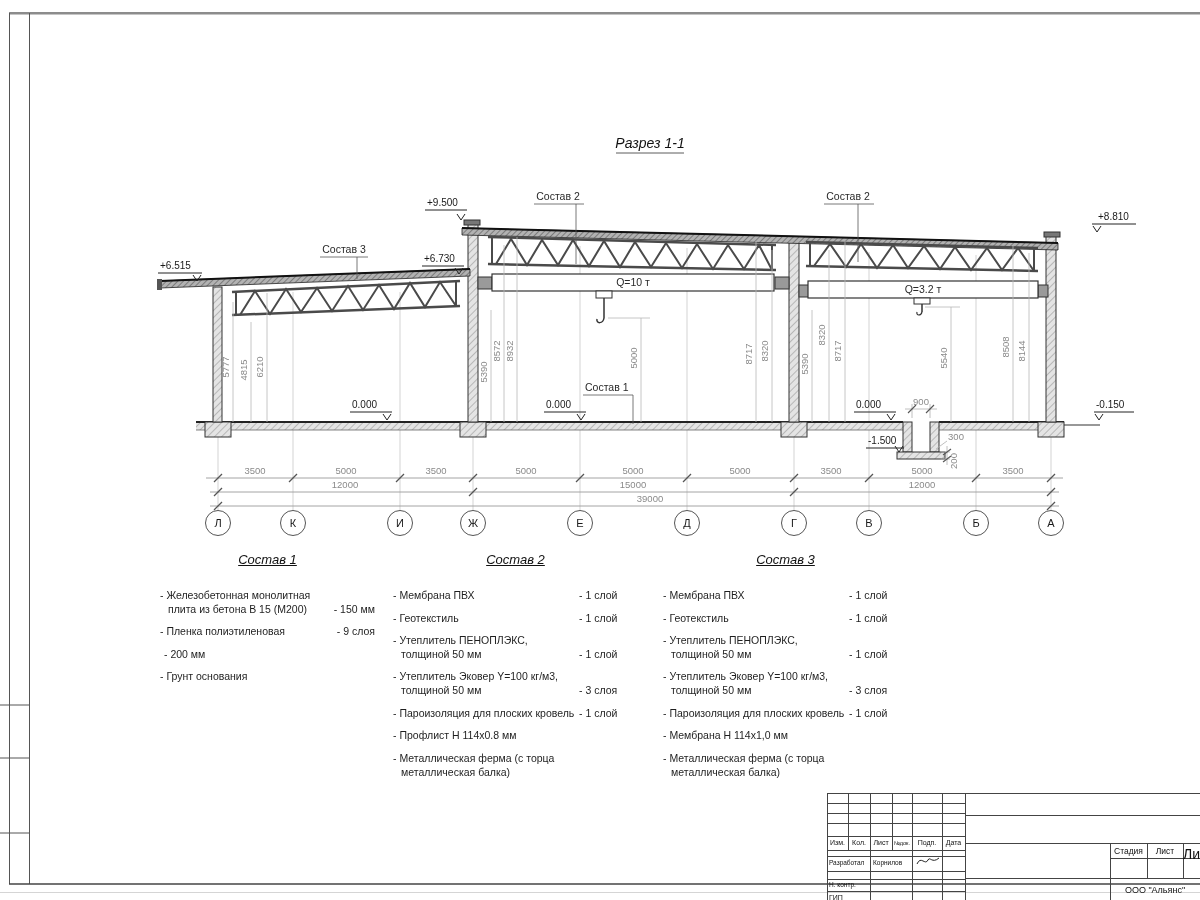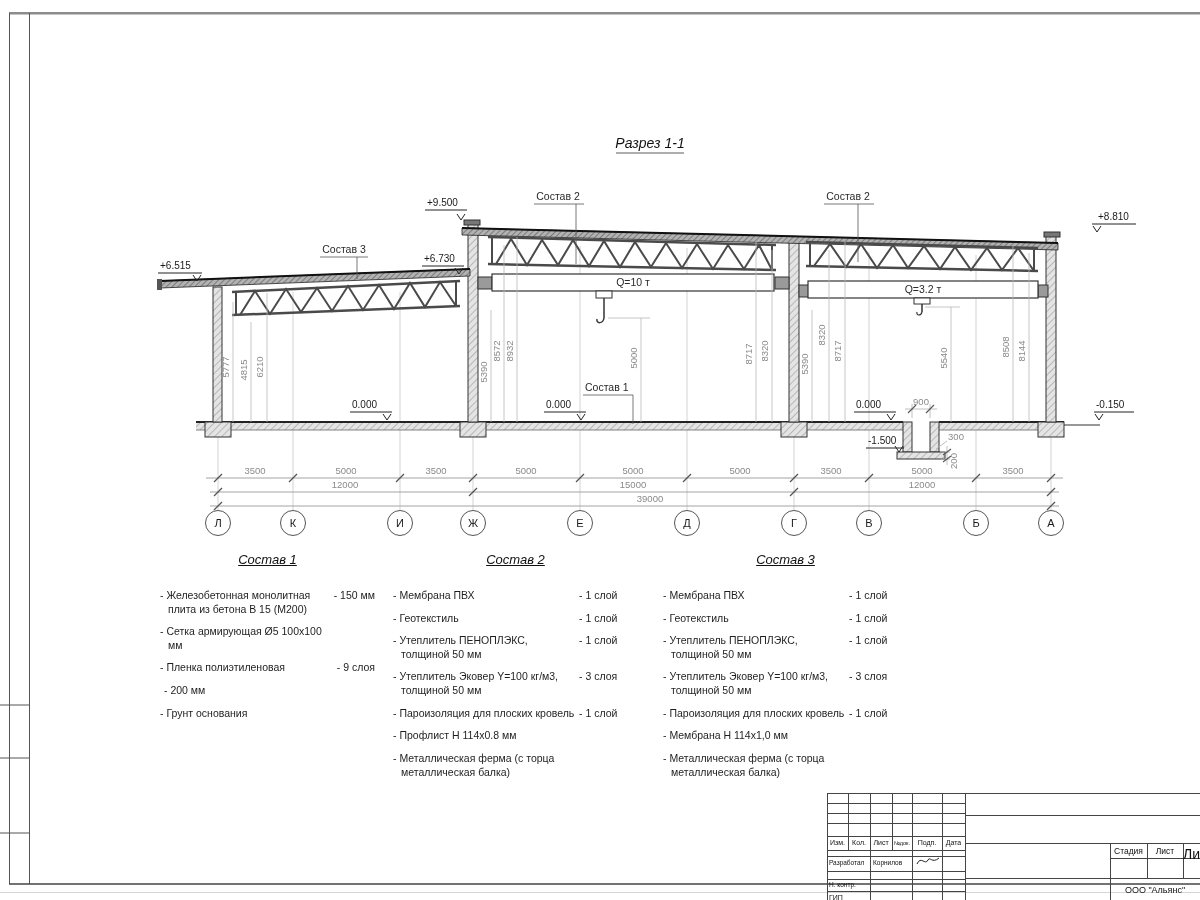--- a/index.html
+++ b/index.html
@@ -9,21 +9,21 @@
   svg text{font-family:"Liberation Sans",sans-serif}
   .dim{fill:#8a8a8a;font-size:9.5px}
   .lbl{fill:#2a2a2a;font-size:10.5px}
   .elev{fill:#1a1a1a;font-size:10px}
   .axl{fill:#1a1a1a;font-size:11px}
   .ttl{fill:#111;font-size:14px;font-style:italic}
   
   .comp{position:absolute;font-size:10.5px;line-height:1.3;color:#1e1e1e}
   .comp-title{font-style:italic;font-size:13px;text-align:center;
               text-decoration:underline;margin-bottom:20px;color:#111}
-  .comp-item{display:flex;margin-bottom:9px}
+  .comp-item{display:flex;align-items:flex-end;margin-bottom:9px}
   .comp-name{padding-left:8px;text-indent:-8px}
   .c1 .comp-name{width:168px}
   .c2 .comp-name,.c3 .comp-name{width:174px}
   .comp-value{flex:1;padding-left:4px;white-space:nowrap}
   
   .tb{position:absolute;left:827px;top:793px;width:339px;height:114px;font-size:7px}
   .tb-h{position:absolute;background:#444;height:1px}
   .tb-v{position:absolute;background:#444;width:1px}
   .tb span{position:absolute;display:block;color:#111}
   .cell{text-align:center}
@@ -321,24 +321,20 @@
   </g>
 </svg>
 
 <div class="comp c1" style="left:160px;top:552px;width:215px">
   <div class="comp-title">Состав 1</div>
   <div class="comp-item">
     <div class="comp-name">- Железобетонная  монолитная плита из бетона В 15 (М200)</div>
     <div class="comp-value">- 150 мм</div>
   </div>
   <div class="comp-item">
-    <div class="comp-name">- Сетка армирующая Ø5 100х100 мм</div>
-    <div class="comp-value"></div>
-  </div>
-  <div class="comp-item">
     <div class="comp-name">- Пленка полиэтиленовая</div>
     <div class="comp-value">- 9 слоя</div>
   </div>
   <div class="comp-item">
     <div class="comp-value">- 200 мм</div>
   </div>
   <div class="comp-item">
     <div class="comp-name">- Грунт основания</div>
     <div class="comp-value"></div>
   </div>

